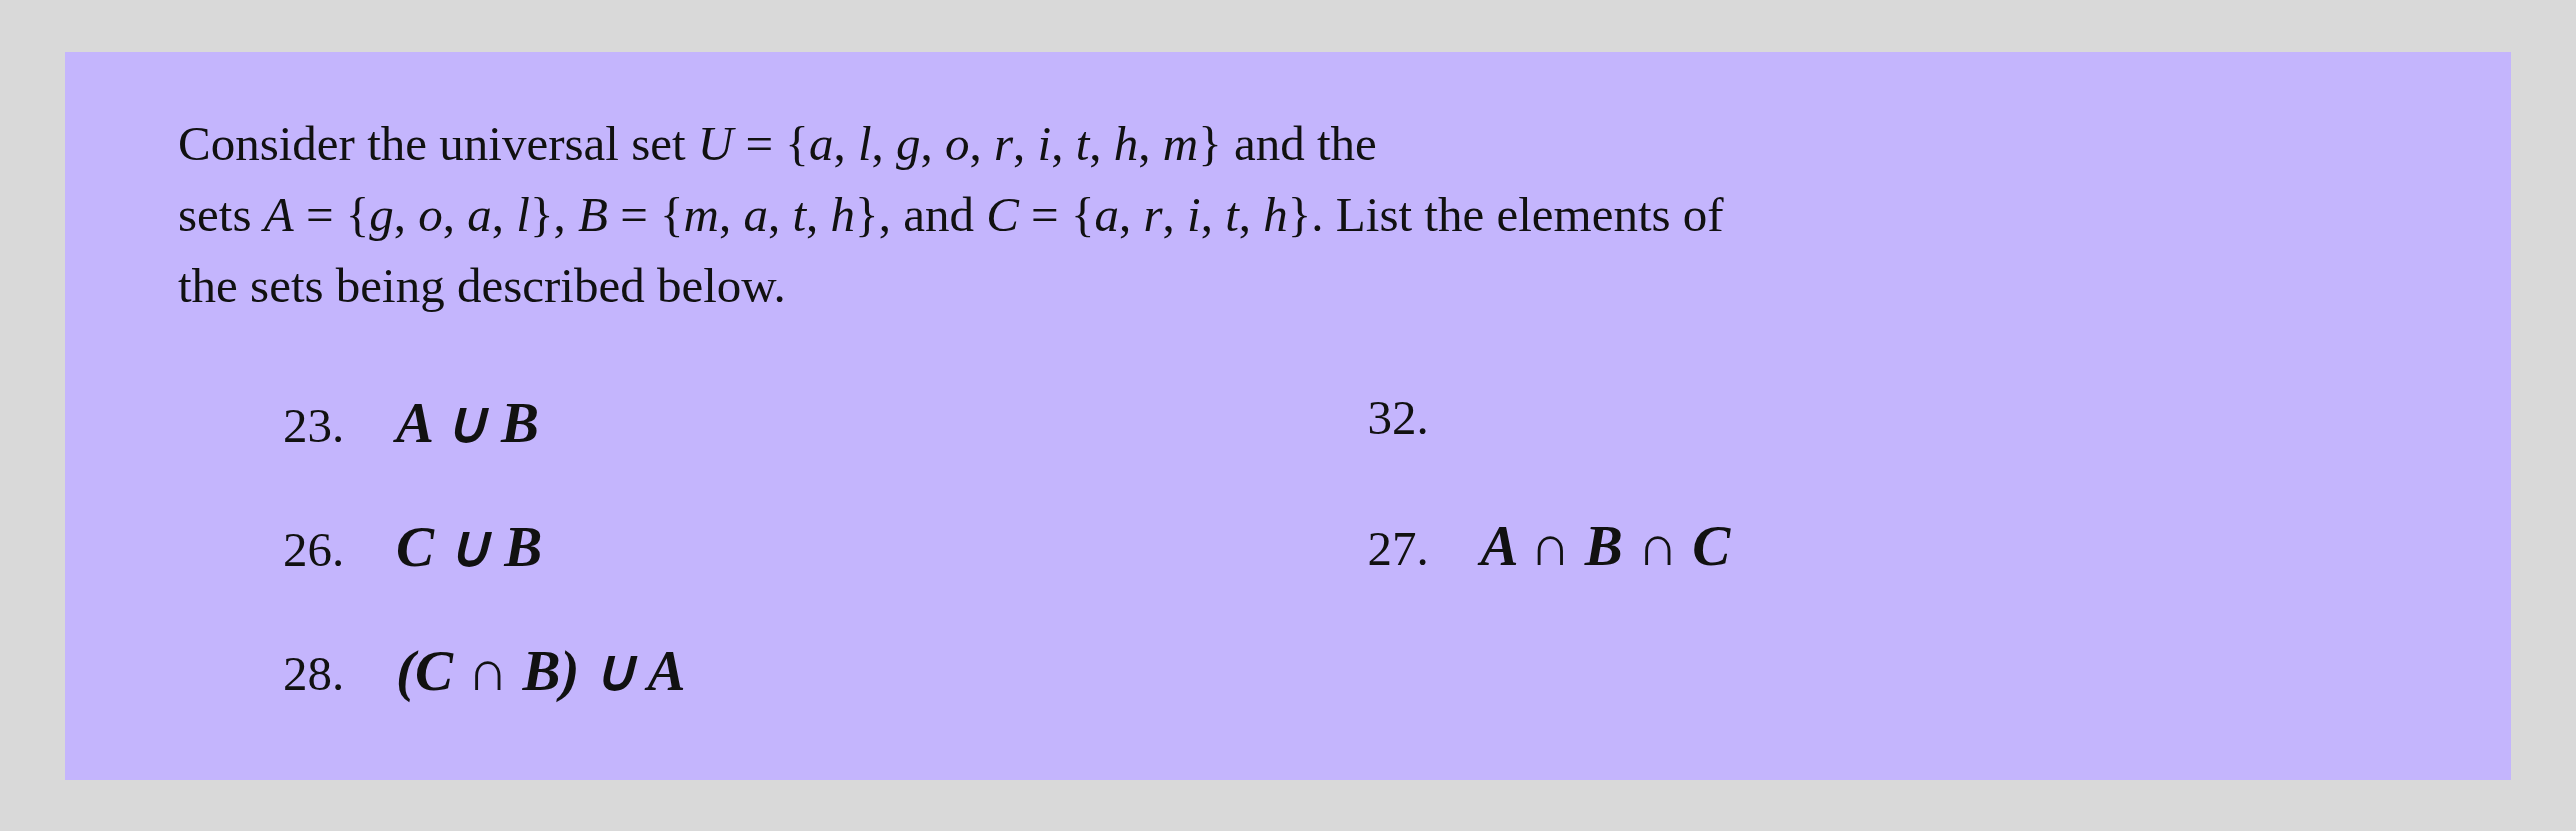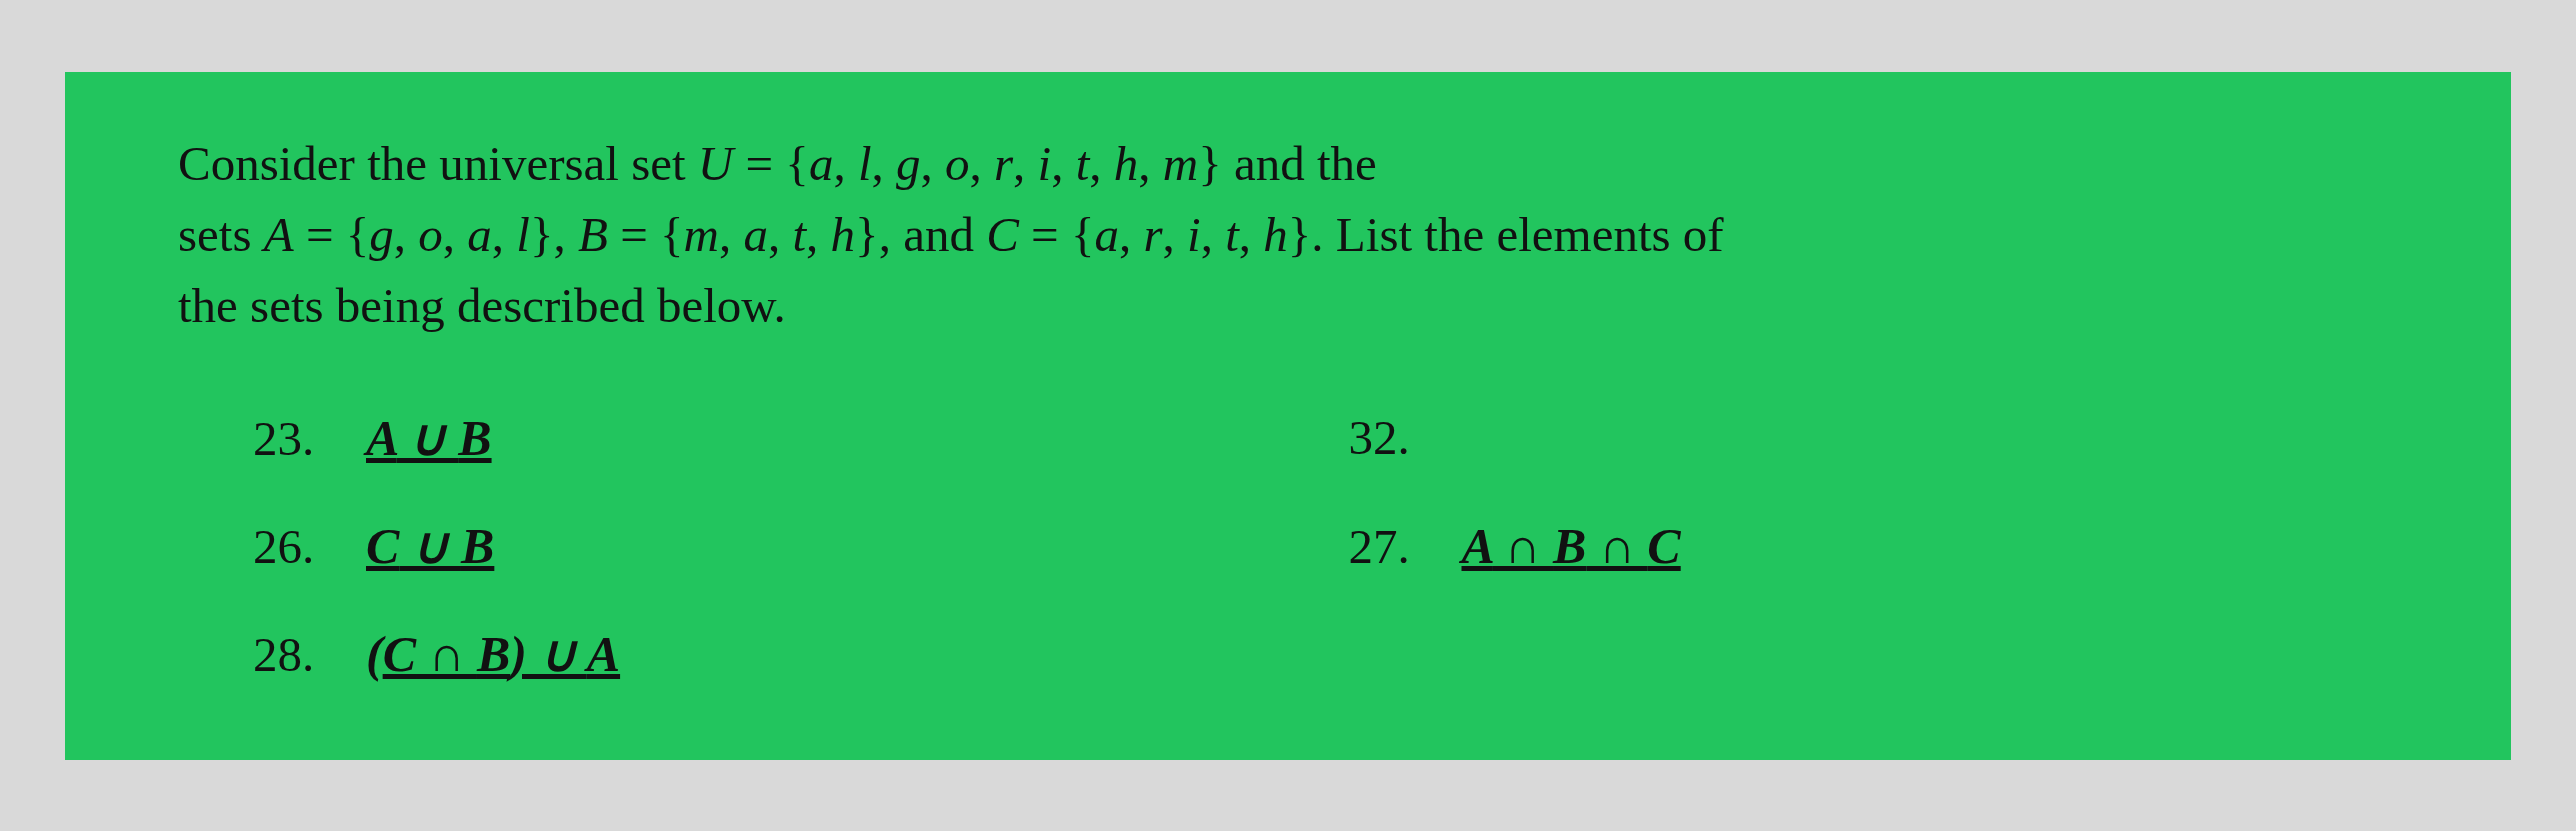--- a/index.html
+++ b/index.html
@@ -12,60 +12,59 @@
       background-color: #d9d9d9;
       width: 2576px;
       height: 832px;
       display: flex;
       align-items: center;
       justify-content: center;
       font-family: 'Times New Roman', Times, serif;
     }
 
     .content-area {
-      background-color: #22c55e;
+      background-color: #c4b5fd;
       width: 2446px;
       padding: 56px 75px 56px 113px;
       position: relative;
     }
 
     .intro-text {
       font-size: 49px;
       line-height: 1.45;
       margin-bottom: 47px;
       font-weight: normal;
       color: #111;
     }
 
     .problems-grid {
       display: grid;
       grid-template-columns: 1fr 1fr;
-      gap: 8px;
-      margin-left: 75px;
+      gap: 16px;
+      margin-left: 105px;
     }
 
     .problem-row {
       display: flex;
       align-items: baseline;
       padding: 21px 0;
       font-size: 53px;
       color: #111;
     }
 
     .problem-number {
       min-width: 113px;
       font-size: 49px;
       font-weight: normal;
     }
 
     .problem-expr {
       font-style: italic;
-      font-size: 50px;
+      font-size: 57px;
       font-weight: bold;
-      text-decoration: underline;
     }
   </style>
 </head>
 <body>
 
 <div class="content-area">
   <div class="intro-text">
     <span>Consider the universal set <i>U</i> = {<i>a</i>, <i>l</i>, <i>g</i>, <i>o</i>, <i>r</i>, <i>i</i>, <i>t</i>, <i>h</i>, <i>m</i>} and the</span><br>
     <span>sets <i>A</i> = {<i>g</i>, <i>o</i>, <i>a</i>, <i>l</i>}, <i>B</i> = {<i>m</i>, <i>a</i>, <i>t</i>, <i>h</i>}, and <i>C</i> = {<i>a</i>, <i>r</i>, <i>i</i>, <i>t</i>, <i>h</i>}. List the elements of</span><br>
     <span>the sets being described below.</span>

